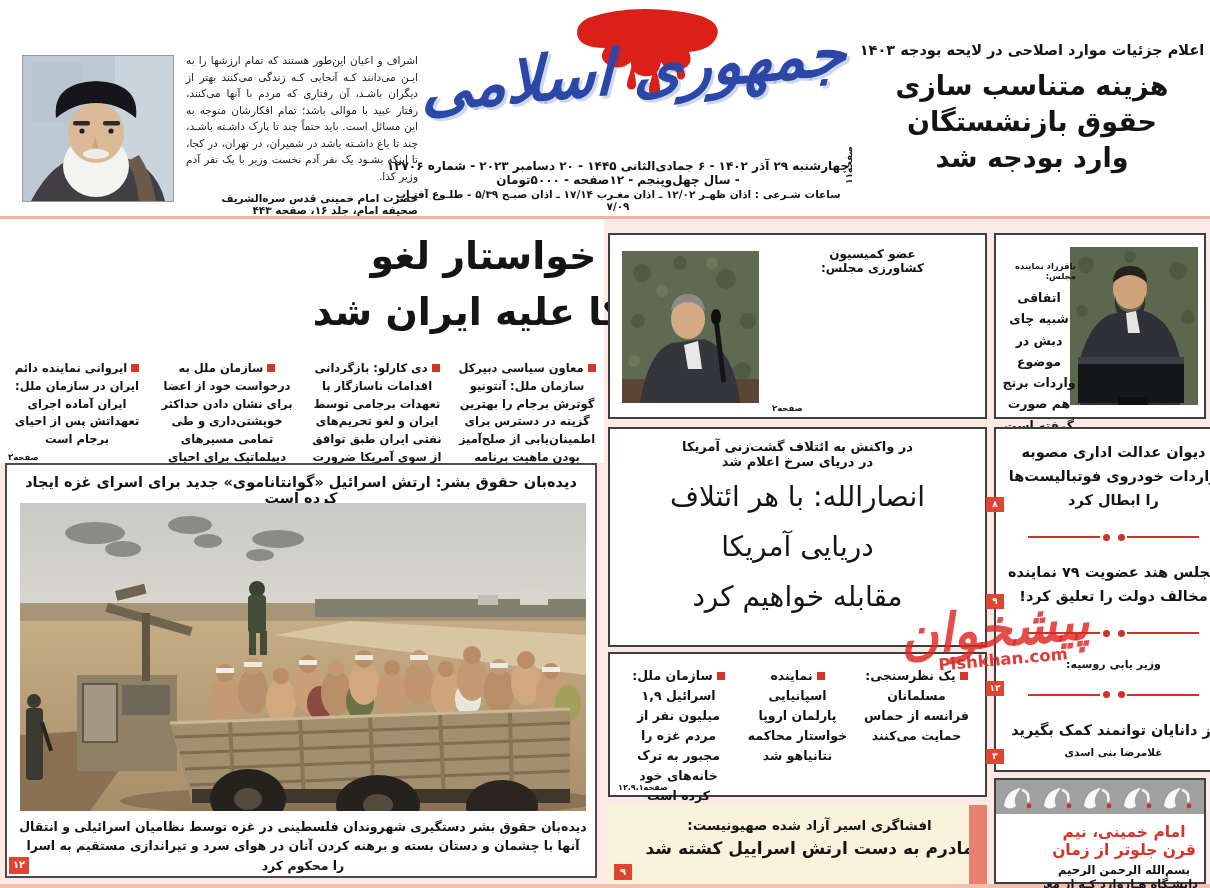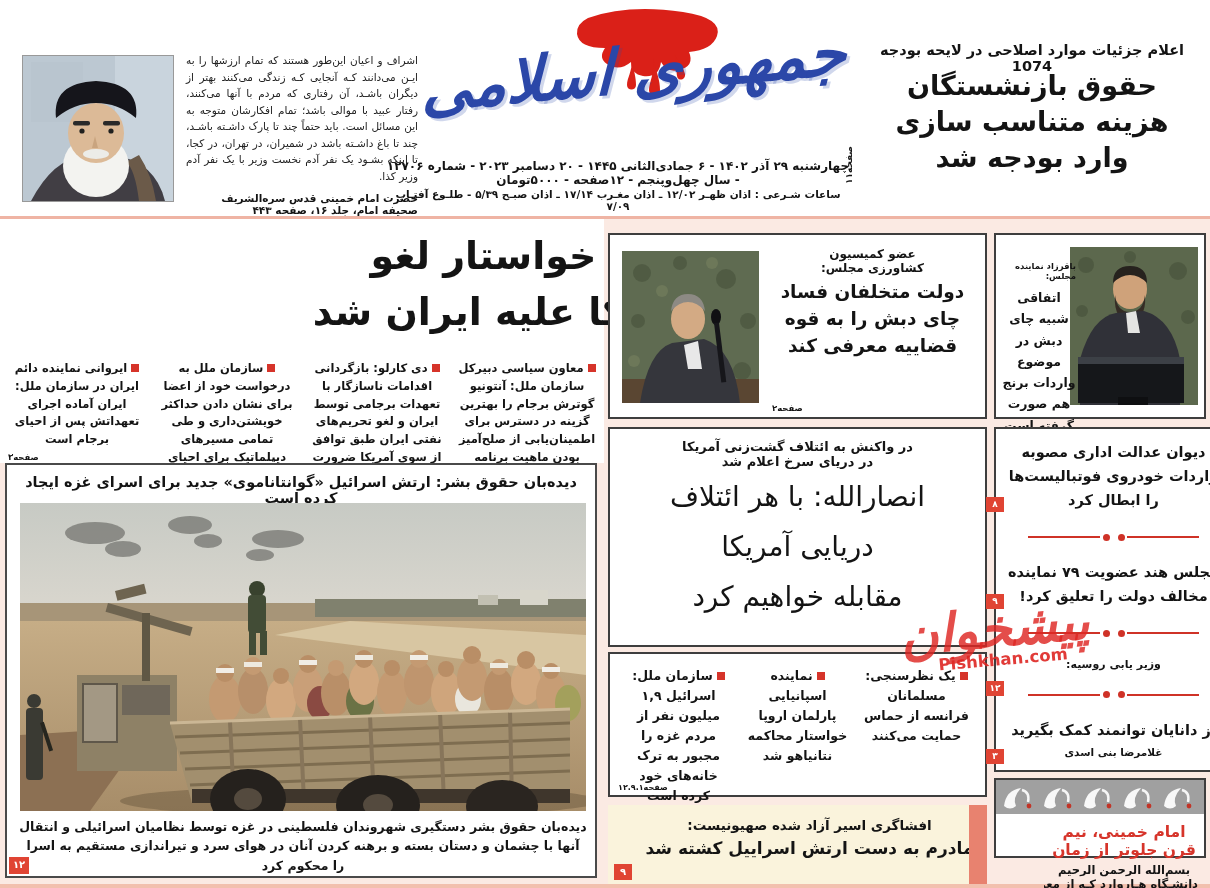--- a/index.html
+++ b/index.html
@@ -70,24 +70,24 @@
       <path d="M235,58 c2,16 -4,24 -4,32 c0,7 11,7 11,0 c0,-10 -3,-16 -7,-32z" fill="#da2018"></path>
       <path d="M214,60 c0,12 -5,18 -5,25 c0,6 9,6 9,0 c0,-8 -2,-13 -4,-25z" fill="#da2018"></path>
       <path d="M256,54 c4,10 2,16 3,22 c1,6 9,4 8,-2 c-2,-8 -6,-12 -11,-20z" fill="#da2018"></path>
     </svg>
     <div class="logo-text abs" style="left:0;top:34px;width:432px;">جمهوری اسلامی</div>
   </div>
 
   <div class="abs ctr b" style="left:384px;top:159px;width:468px;font-size:12px;">چهارشنبه ۲۹ آذر ۱۴۰۲ - ۶ جمادی‌الثانی ۱۴۴۵ - ۲۰ دسامبر ۲۰۲۳ - شماره ۱۲۷۰۶ - سال چهل‌وپنجم - ۱۲صفحه - ۵۰۰۰تومان</div>
   <div class="abs ctr b" style="left:384px;top:188px;width:468px;font-size:10.5px;">ساعات شـرعی : اذان ظهـر ۱۲/۰۲ ـ اذان مغـرب ۱۷/۱۴ ـ اذان صبـح ۵/۳۹ - طلـوع آفتـاب ۷/۰۹</div>
 
-  <div class="abs ctr b" style="left:858px;top:42px;width:348px;font-size:14.5px;">اعلام جزئیات موارد اصلاحی در لایحه بودجه 1074</div>
+  <div class="abs ctr b" style="left:858px;top:42px;width:348px;font-size:14.5px;">اعلام جزئیات موارد اصلاحی در لایحه بودجه ۱۴۰۳</div>
   <div class="abs ctr b" style="left:858px;top:68px;width:348px;font-size:27px;line-height:1.34;">
+    <div>هزینه متناسب سازی</div>
     <div>حقوق بازنشستگان</div>
-    <div>هزینه متناسب سازی</div>
     <div>وارد بودجه شد</div>
   </div>
   <div class="abs b" style="left:830px;top:160px;font-size:9px;transform:rotate(-90deg);">صفحه۱۱</div>
 
   <div class="abs" style="left:0;top:216px;width:1210px;height:3px;background:#efb4a4;"></div>
   <div class="abs" style="left:0;top:219px;width:1210px;height:669px;background:#fbeae3;"></div>
   <div class="abs" style="left:0;top:884px;width:1210px;height:4px;background:#f2c0ae;"></div>
 
   <div class="abs" style="left:0;top:219px;width:604px;height:244px;background:#fff;"></div>
   <div class="lead-line" style="left:0;top:234px;">سازمان ملل خواستار لغو</div>
@@ -247,21 +247,20 @@
       <path d="M18,152 q8,-52 32,-60 l32,-4 q30,10 36,64z" fill="#35363c"></path>
       <polygon points="62,94 76,90 80,118 66,118" fill="#e8e8e8"></polygon>
       <ellipse cx="66" cy="68" rx="17" ry="20" fill="#d3aa84"></ellipse>
       <path d="M49,60 q2,-17 17,-17 q15,0 17,17 q-8,-9 -17,-9 q-9,0 -17,9z" fill="#8d8a84"></path>
       <ellipse cx="94" cy="66" rx="5" ry="8" fill="#101013"></ellipse>
       <rect x="92" y="72" width="5" height="60" fill="#16161a" transform="rotate(-7 92 72)"></rect>
     </svg>
     <div class="abs" style="left:160px;top:12px;right:10px;">
       <div class="ctr b" style="font-size:12px;">عضو کمیسیون</div>
       <div class="ctr b" style="font-size:12px;">کشاورزی مجلس:</div>
-      <div class="ctr b" style="font-size:18.5px;line-height:1.45;margin-top:4px;">دولت متخلفان فساد چای دبش را به قوه قضاییه معرفی کند</div>
     </div>
     <div class="pref abs" style="left:162px;bottom:4px;">صفحه۲</div>
   </div>
 
   <div class="box" style="left:608px;top:427px;width:379px;height:220px;">
     <div class="ctr b" style="font-size:13px;margin-top:10px;">در واکنش به ائتلاف گشت‌زنی آمریکا</div>
     <div class="ctr b" style="font-size:13px;">در دریای سرخ اعلام شد</div>
     <div class="ansar-line" style="margin-top:14px;">انصارالله: با هر ائتلاف</div>
     <div class="ansar-line" style="margin-top:22px;">دریایی آمریکا</div>
     <div class="ansar-line" style="margin-top:22px;">مقابله خواهیم کرد</div>
@@ -328,21 +327,21 @@
         <div class="rail-item">از دانایان توانمند کمک بگیرید</div>
         <div class="rail-byline">غلامرضا بنی اسدی</div>
       </div>
     </div>
   </div>
   <div class="tab" style="left:986px;top:497px;">۸</div>
   <div class="tab" style="left:986px;top:594px;">۹</div>
   <div class="tab" style="left:986px;top:681px;">۱۲</div>
   <div class="tab" style="left:986px;top:749px;">۳</div>
 
-  <div class="box" style="left:994px;top:778px;width:212px;height:80px;padding-left:48px;">
+  <div class="box" style="left:994px;top:778px;width:212px;height:106px;padding-left:48px;">
     <svg width="208" height="34" viewBox="0 0 208 34">
       <defs>
         <pattern id="cal" width="40" height="34" patternUnits="userSpaceOnUse">
           <rect width="40" height="34" fill="#a0a0a0"></rect>
           <path d="M8,26 q2,-16 17,-18 q-9,10 -5,18 q-6,5 -12,0z" fill="#ffffff" opacity="0.92"></path>
           <path d="M26,10 q8,2 6,12" stroke="#ffffff" stroke-width="2.5" fill="none" opacity="0.9"></path>
           <circle cx="33" cy="26" r="2.4" fill="#c23427"></circle>
         </pattern>
       </defs>
       <rect width="208" height="34" fill="url(#cal)"></rect>

